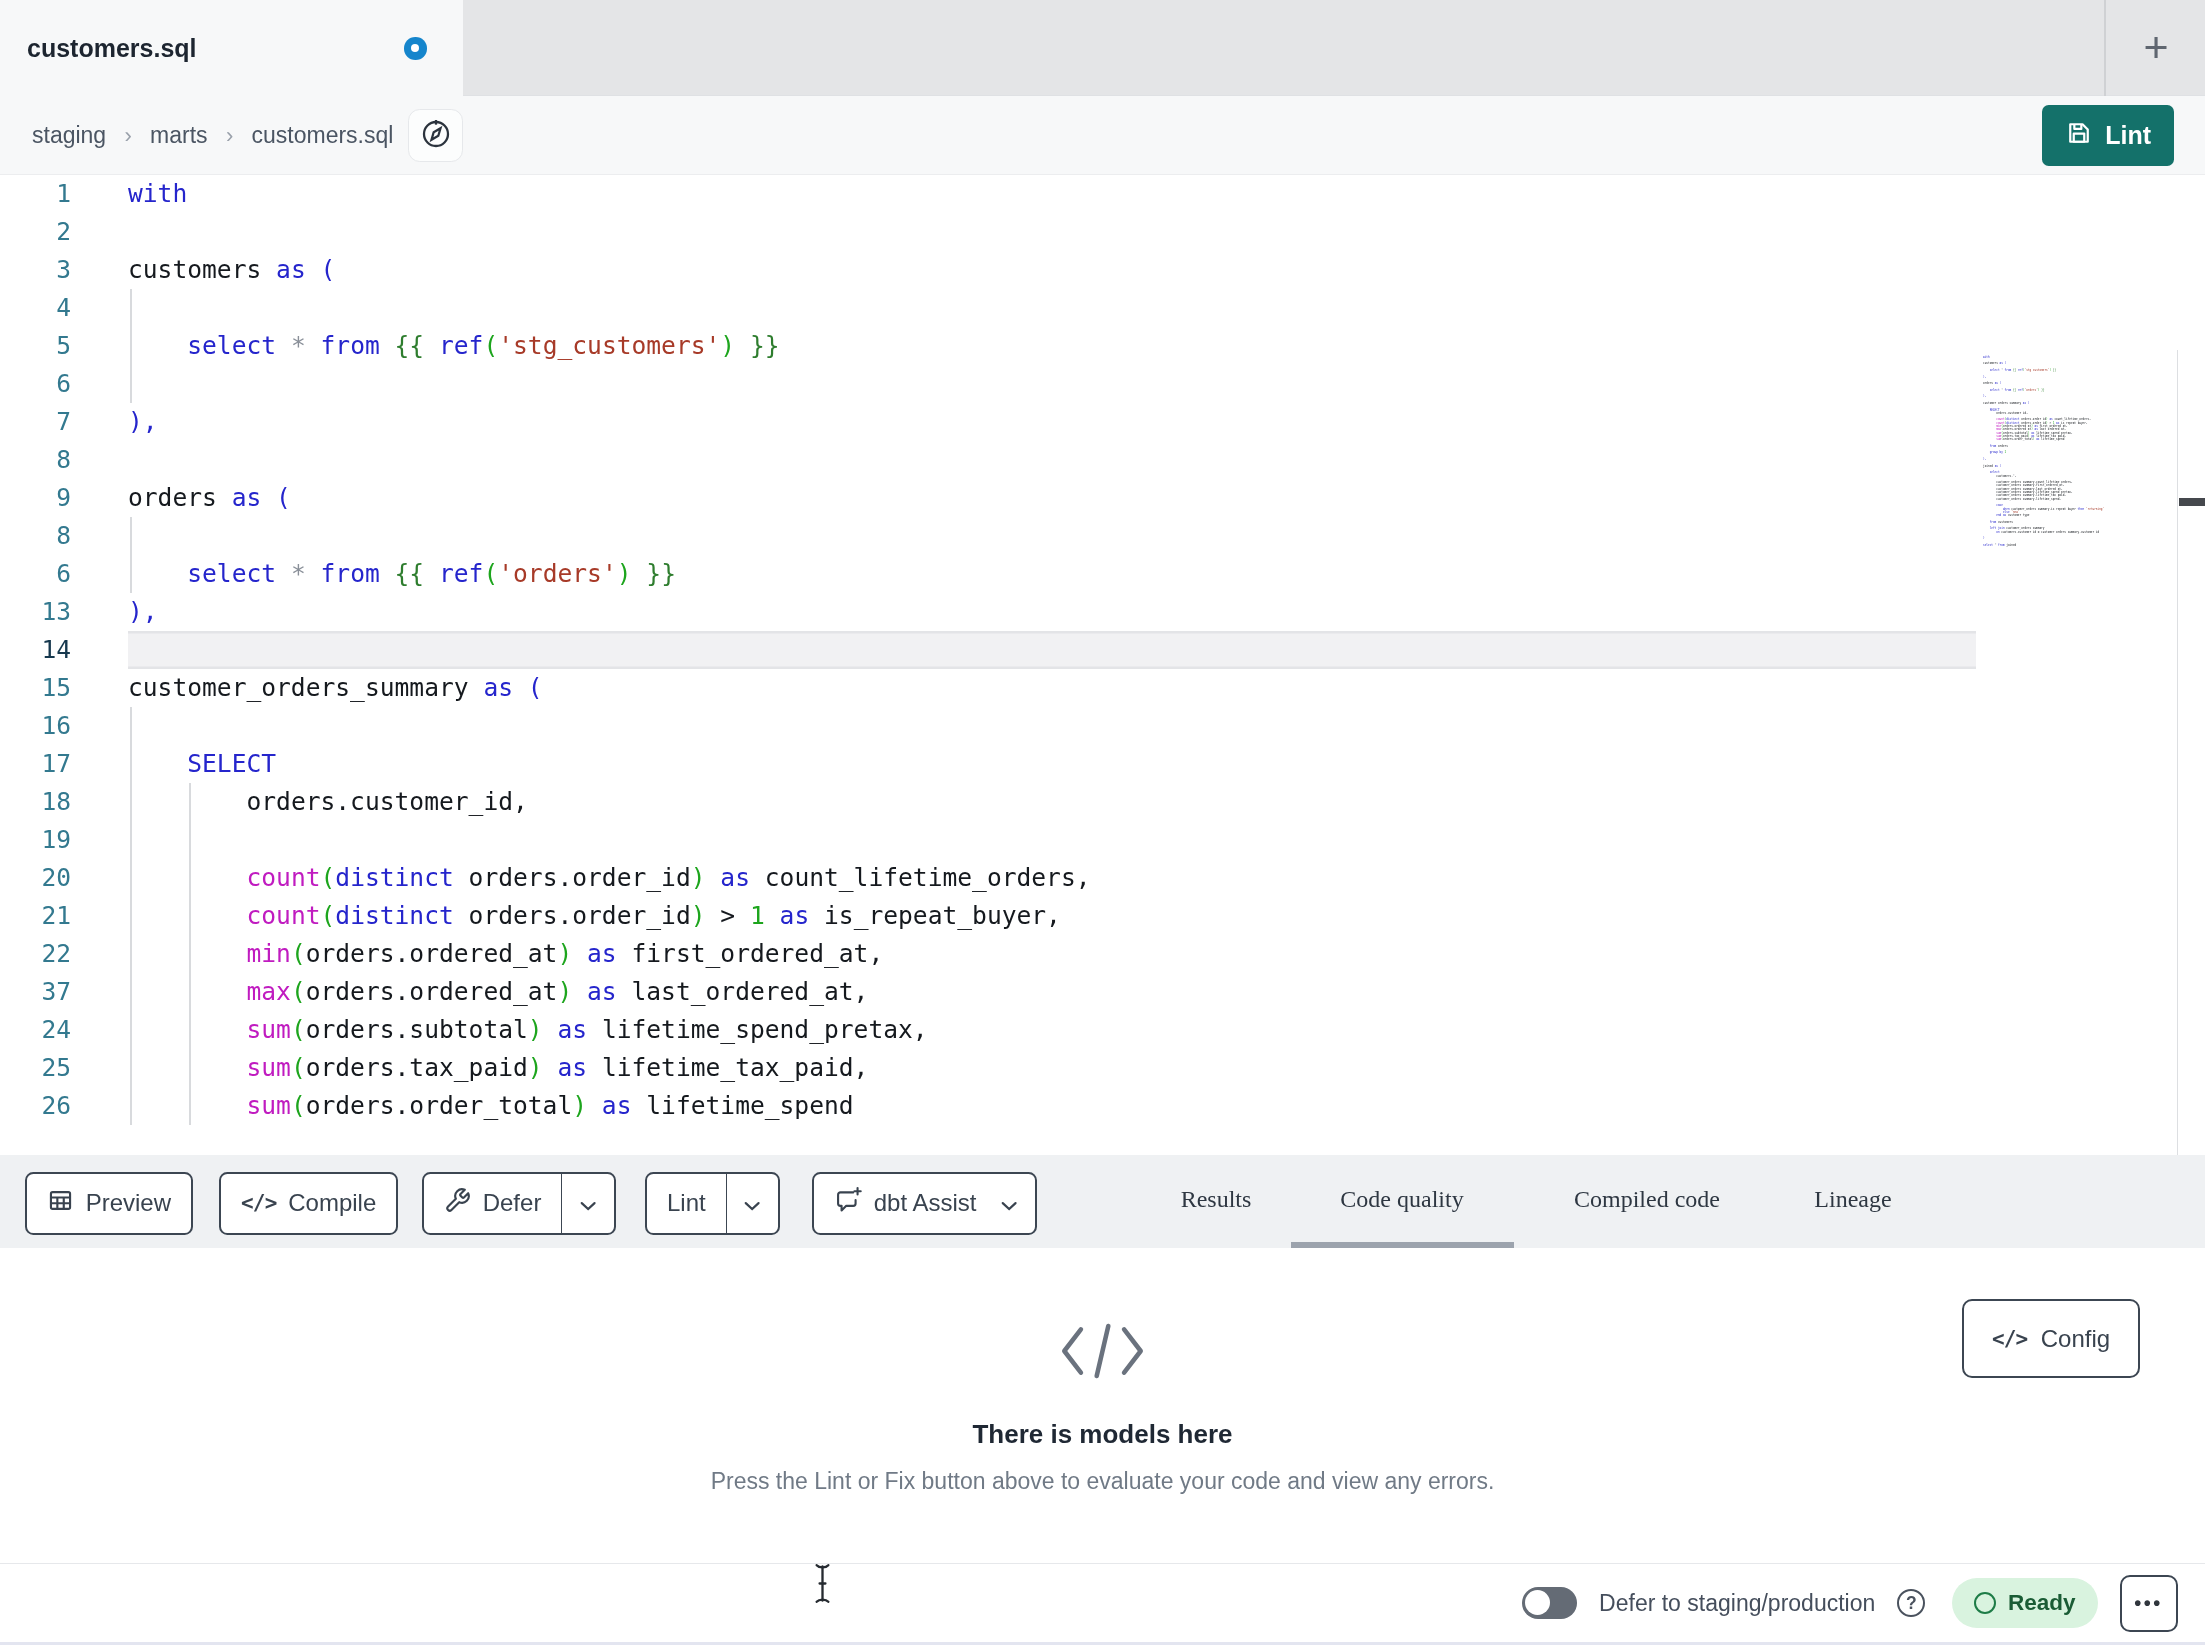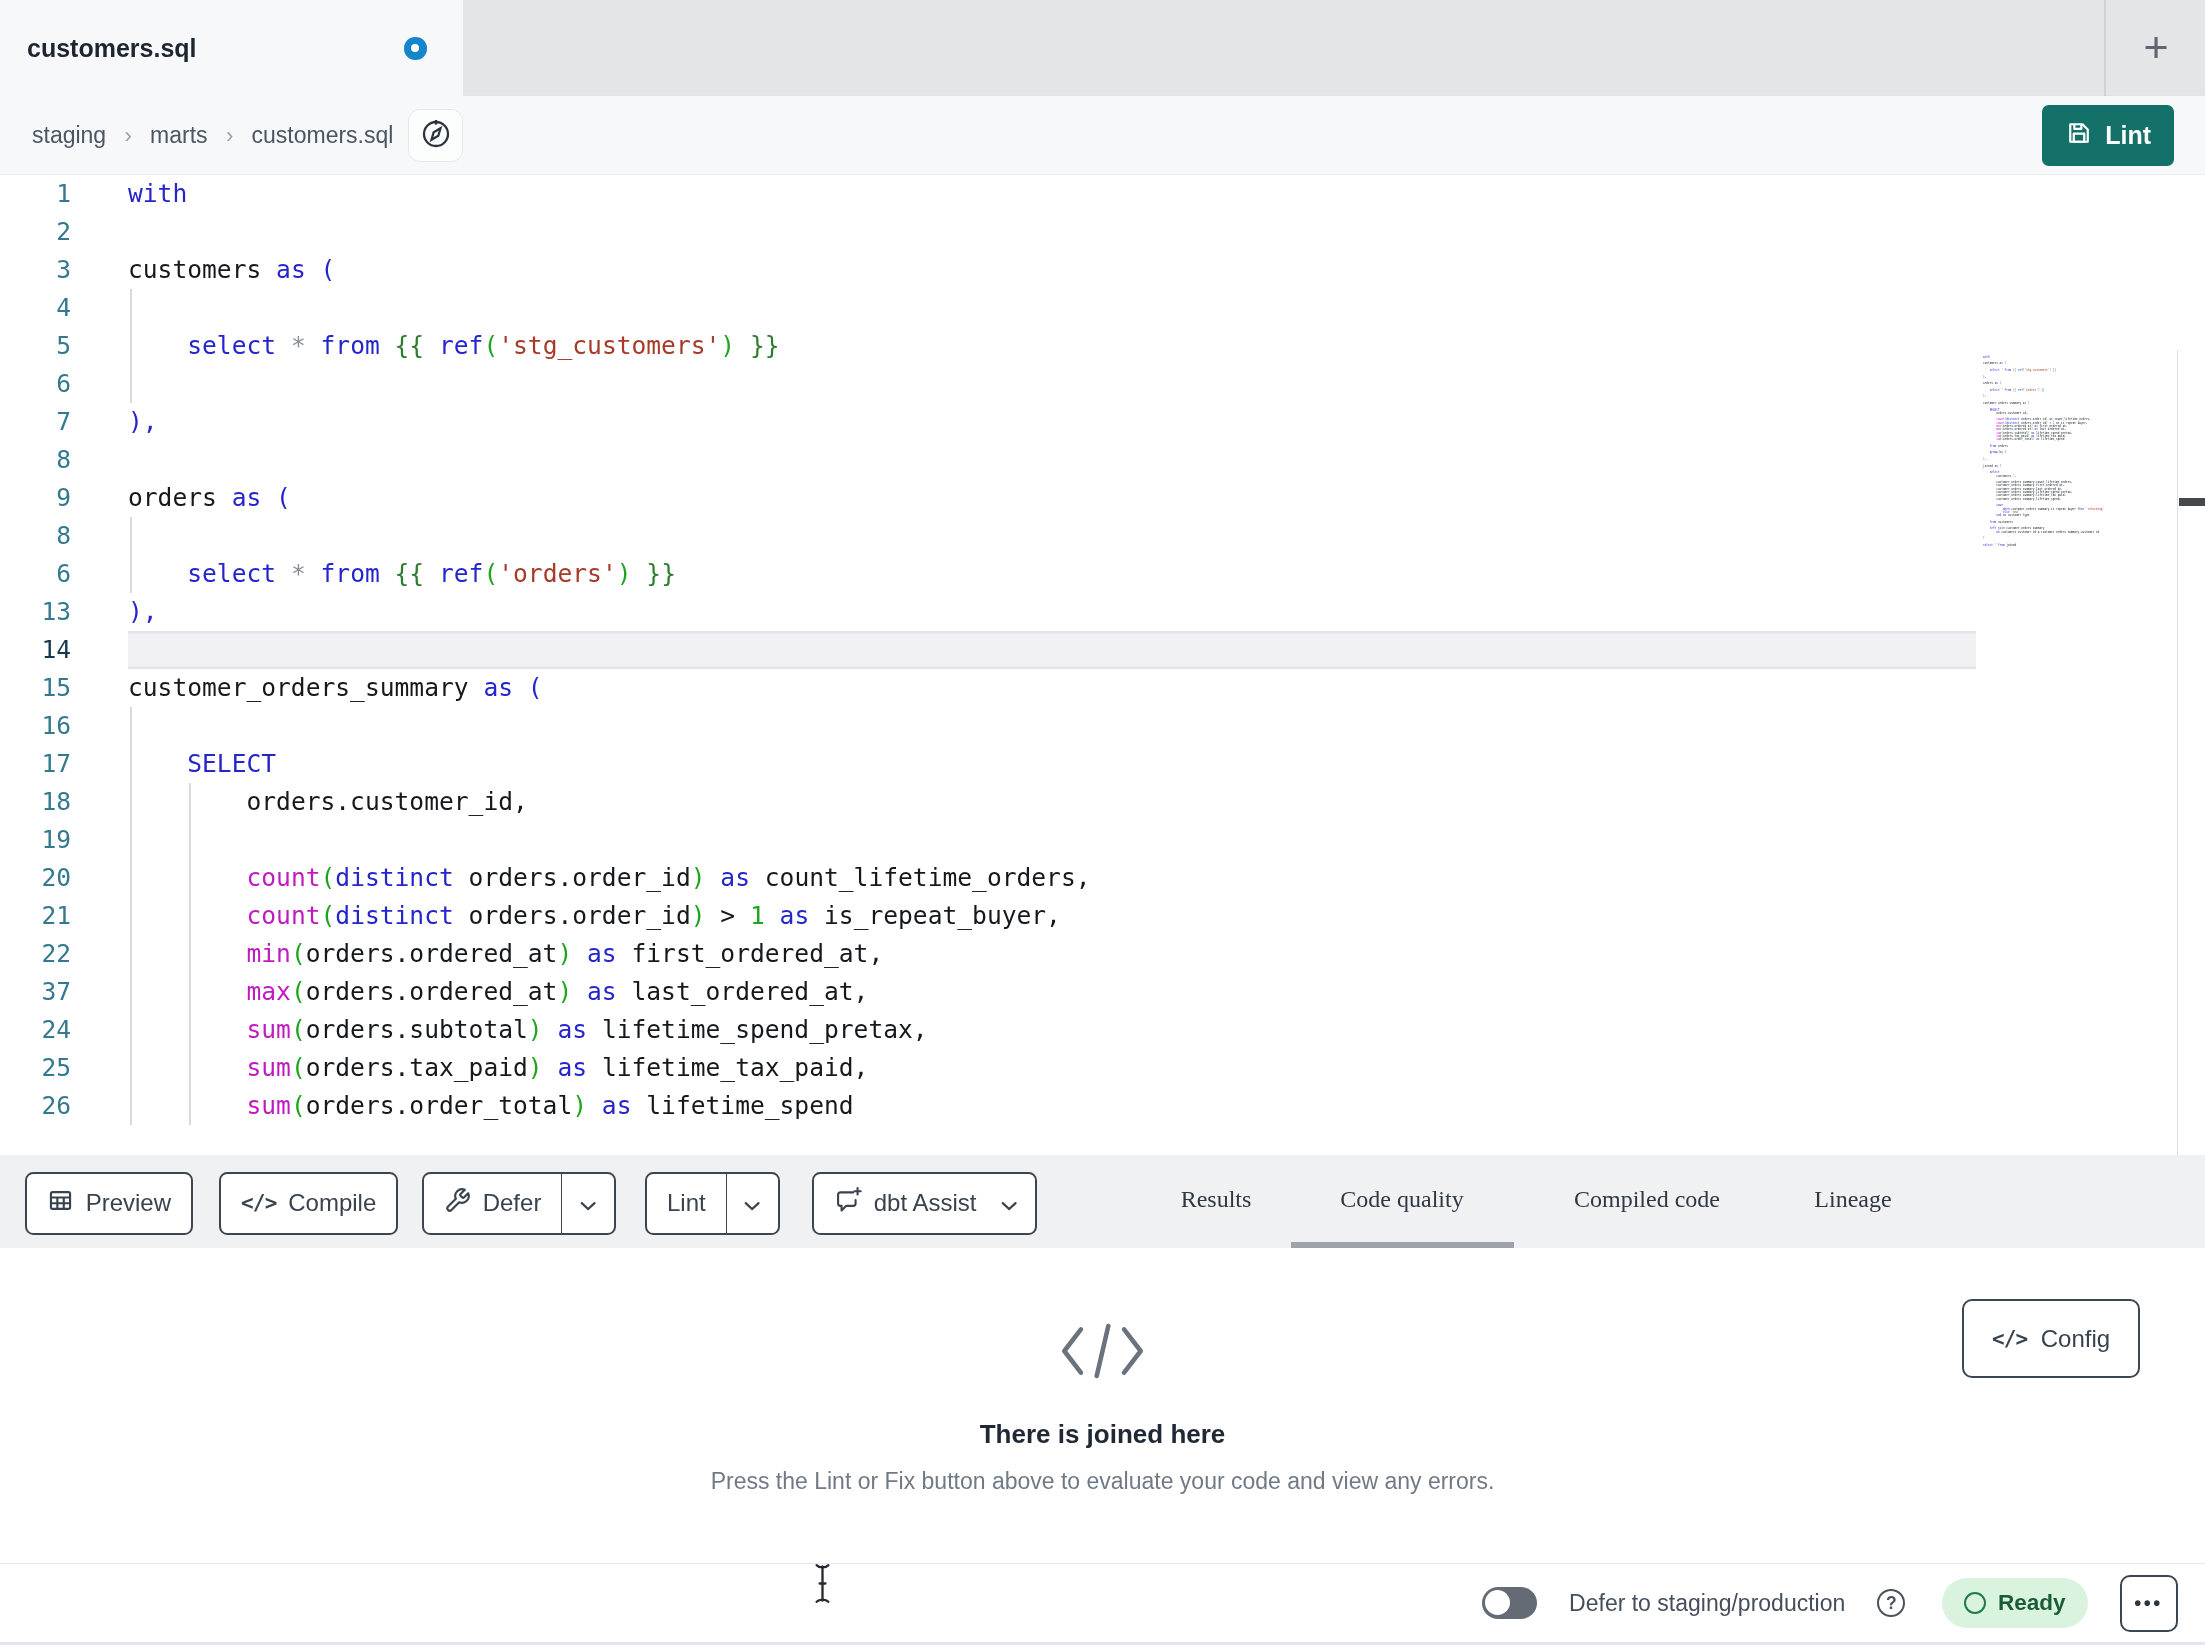--- a/index.html
+++ b/index.html
@@ -64,21 +64,21 @@
   
   .content{position:absolute;left:0;top:1248px;width:2205px;height:315px;background:#fff;}
   .empty{position:absolute;left:0;top:0;width:2205px;text-align:center;}
   .empty-icon{margin-top:73px;}
   .empty-title{margin-top:35px;font-size:26px;font-weight:700;color:var(--empty-title);}
   .empty-sub{margin-top:18.3px;font-size:23px;color:var(--empty-sub);}
   .config-btn{position:absolute;left:1962px;top:51px;width:178px;height:79px;background:#fff;border:2.1px solid var(--button-border);border-radius:10px;color:var(--button-text);font-size:24px;display:flex;align-items:center;justify-content:center;gap:13.3px;cursor:pointer;}
 
   
   .statusbar{position:absolute;left:0;top:1563px;width:2205px;height:82px;background:#fff;border-top:1.3px solid #E6E8EB;border-bottom:3.3px solid #E3E5F0;}
-  .status-right{position:absolute;right:27.5px;top:0;height:78px;display:flex;align-items:center;gap:32px;}
+  .status-right{position:absolute;right:27.5px;top:0;height:78px;display:flex;align-items:center;gap:22px;}
   .toggle{width:55px;height:32px;border-radius:16px;background:var(--toggle-bg);position:relative;cursor:pointer;border:none;}
   .toggle .knob{position:absolute;left:3.3px;top:3.3px;width:25px;height:25px;border-radius:50%;background:#fff;}
   .defer-label{font-size:23px;color:var(--status-text);}
   .help{width:28px;height:28px;border-radius:50%;border:2.1px solid #4A525E;color:#4A525E;font-size:17.5px;font-weight:700;display:flex;align-items:center;justify-content:center;background:transparent;cursor:pointer;}
   .ready{height:50px;border-radius:25px;background:var(--ready-bg);display:flex;align-items:center;gap:11.7px;padding:0 22px;margin-left:5px;}
   .ready .ring{width:22px;height:22px;border-radius:50%;border:2.5px solid var(--ready-ring);}
   .ready .lbl{font-size:22.5px;font-weight:700;color:var(--ready-text);}
   .more-btn{width:58px;height:57px;border-radius:10px;border:2.1px solid var(--button-border);background:#fff;color:#30363D;font-size:20px;letter-spacing:2.5px;font-weight:700;cursor:pointer;}
 
   .cursor-ibeam{position:absolute;left:810px;top:1561px;pointer-events:none;}
@@ -377,21 +377,21 @@
 
   <div class="content">
     <div class="empty">
       <div class="empty-icon">
         <svg width="93" height="60" viewBox="0 0 112 72" fill="none" stroke="#6A727E" stroke-width="5.5" stroke-linecap="round" stroke-linejoin="round">
           <polyline points="30,10 10,36 30,62"></polyline>
           <line x1="49" y1="66" x2="63" y2="6"></line>
           <polyline points="82,10 102,36 82,62"></polyline>
         </svg>
       </div>
-      <div class="empty-title">There is joined here</div>
+      <div class="empty-title">There is models here</div>
       <div class="empty-sub">Press the Lint or Fix button above to evaluate your code and view any errors.</div>
     </div>
     <button class="config-btn">
       <span class="code-glyph">&lt;/&gt;</span>
       <span>Config</span>
     </button>
   </div>
 
   <div class="statusbar">
     <div class="status-right">

